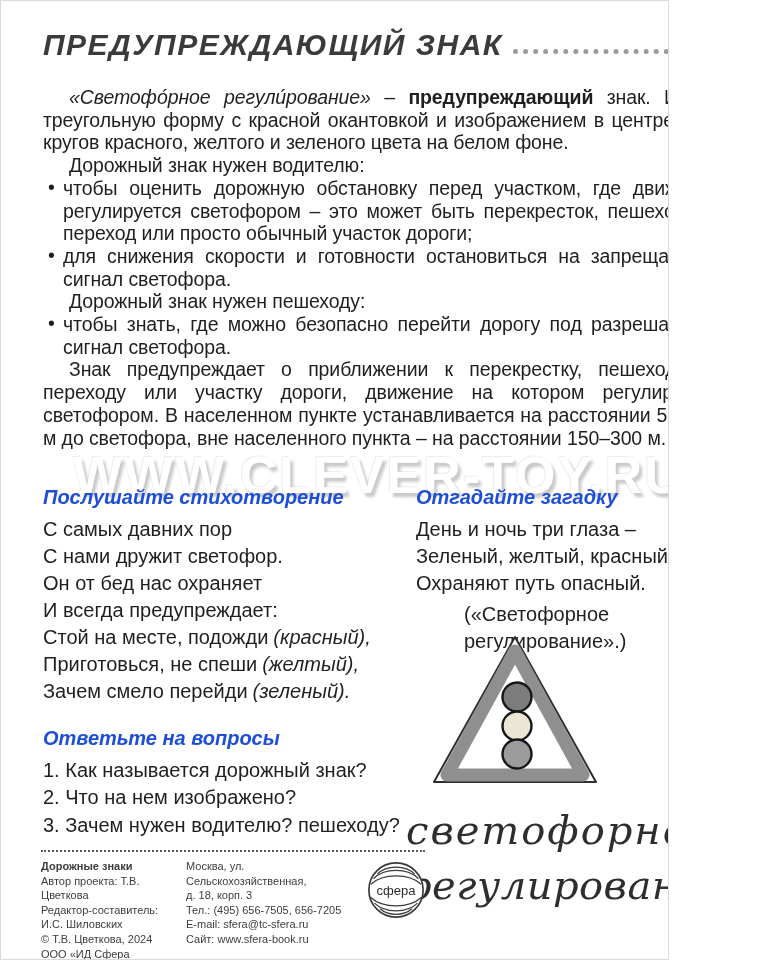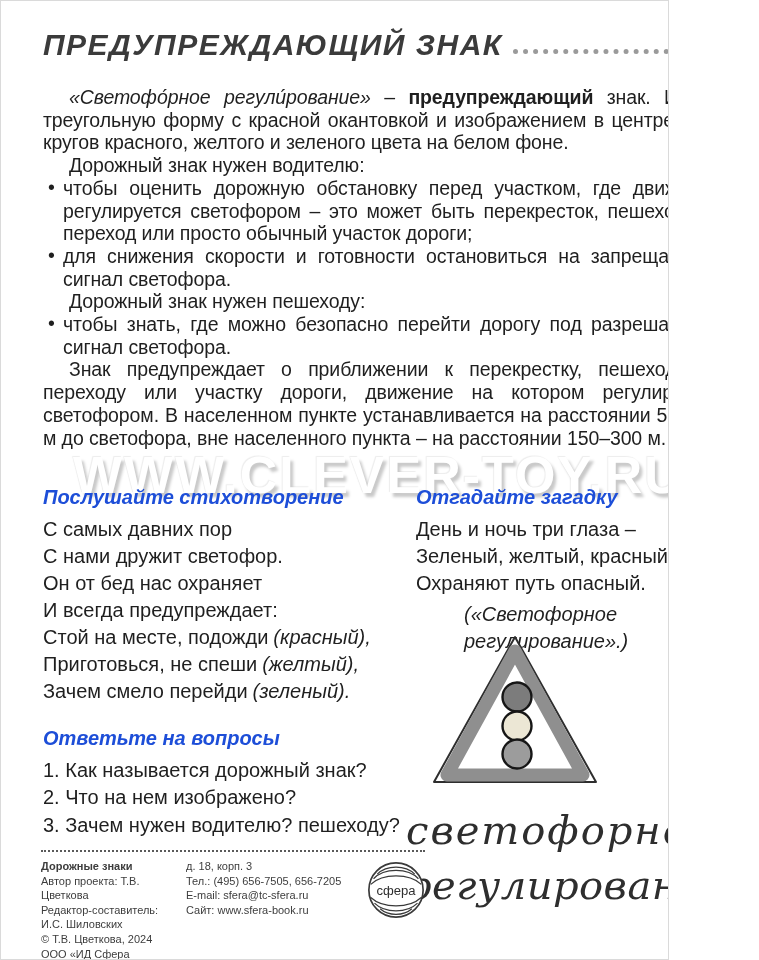--- a/index.html
+++ b/index.html
@@ -26,21 +26,21 @@
   
   .watermark{position:absolute;top:444px;left:72px;width:630px;z-index:1;
     font-family:Liberation Sans, sans-serif;font-size:52px;font-weight:bold;
     letter-spacing:2px;white-space:nowrap;color:#ffffff;
     text-shadow:3px 4px 3px #c9c9c9,-1px -1px 1px #ededed;}
   
   .col-head{font-size:20px;font-weight:bold;font-style:italic;color:#1d4ed8;margin:0 0 5px 0;}
   .poem{position:absolute;top:483px;left:42px;width:372px;font-size:20px;line-height:27px;z-index:2;}
   .note{font-style:italic;margin-left:5px;}
   .riddle{position:absolute;top:483px;left:415px;width:335px;font-size:20px;line-height:27px;z-index:2;}
-  .riddle-answer{font-style:italic;margin-top:4px;margin-left:48px;}
+  .riddle-answer{margin-top:4px;margin-left:48px;}
   .questions{position:absolute;top:724px;left:42px;width:385px;font-size:20px;line-height:27.5px;z-index:2;}
   .questions .col-head{margin-bottom:4px;}
   
   .sign{position:absolute;top:632px;left:428px;z-index:2;}
   
   .handwritten{position:absolute;top:802px;left:405px;width:350px;z-index:2;
     font-family:"DejaVu Serif",cursive;font-style:italic;font-size:40px;line-height:55px;
     color:#2e2e2e;text-align:left;letter-spacing:2px;}
   .hand-line2{letter-spacing:0.5px;}
   
@@ -121,20 +121,21 @@
   <div class="footer">
     <div class="f-col1">
       <div class="f-title">Дорожные знаки</div>
       <div>Автор проекта: Т.В. Цветкова</div>
       <div>Редактор-составитель:</div>
       <div>И.С. Шиловских</div>
       <div>© Т.В. Цветкова, 2024</div>
       <div>ООО «ИД Сфера образования»</div>
     </div>
     <div class="f-col2">
+      <div>Москва, ул. Сельскохозяйственная,</div>
       <div>д. 18, корп. 3</div>
       <div>Тел.: (495) 656-7505, 656-7205</div>
       <div>E-mail: sfera@tc-sfera.ru</div>
       <div>Сайт: www.sfera-book.ru</div>
     </div>
     <div class="f-logo">
       <svg width="60" height="62" viewBox="0 0 62 64">
         <circle cx="31" cy="32" r="29" fill="#ffffff" stroke="#3a3a3a" stroke-width="1.8"></circle>
         <path d="M7,20 C18,8 44,8 55,20" fill="none" stroke="#3a3a3a" stroke-width="1.3"></path>
         <path d="M4,26 C17,14 45,14 58,26" fill="none" stroke="#3a3a3a" stroke-width="1.3"></path>

